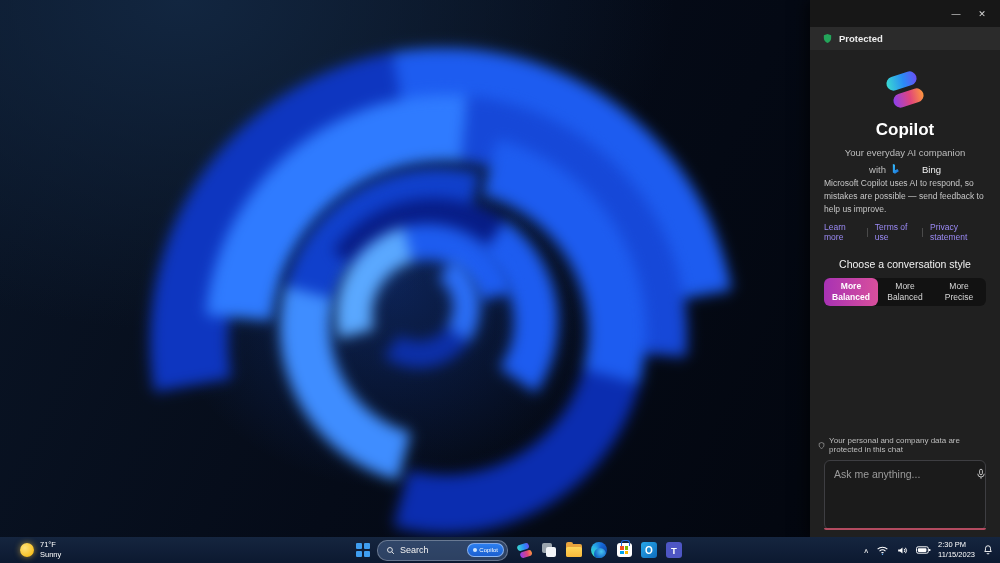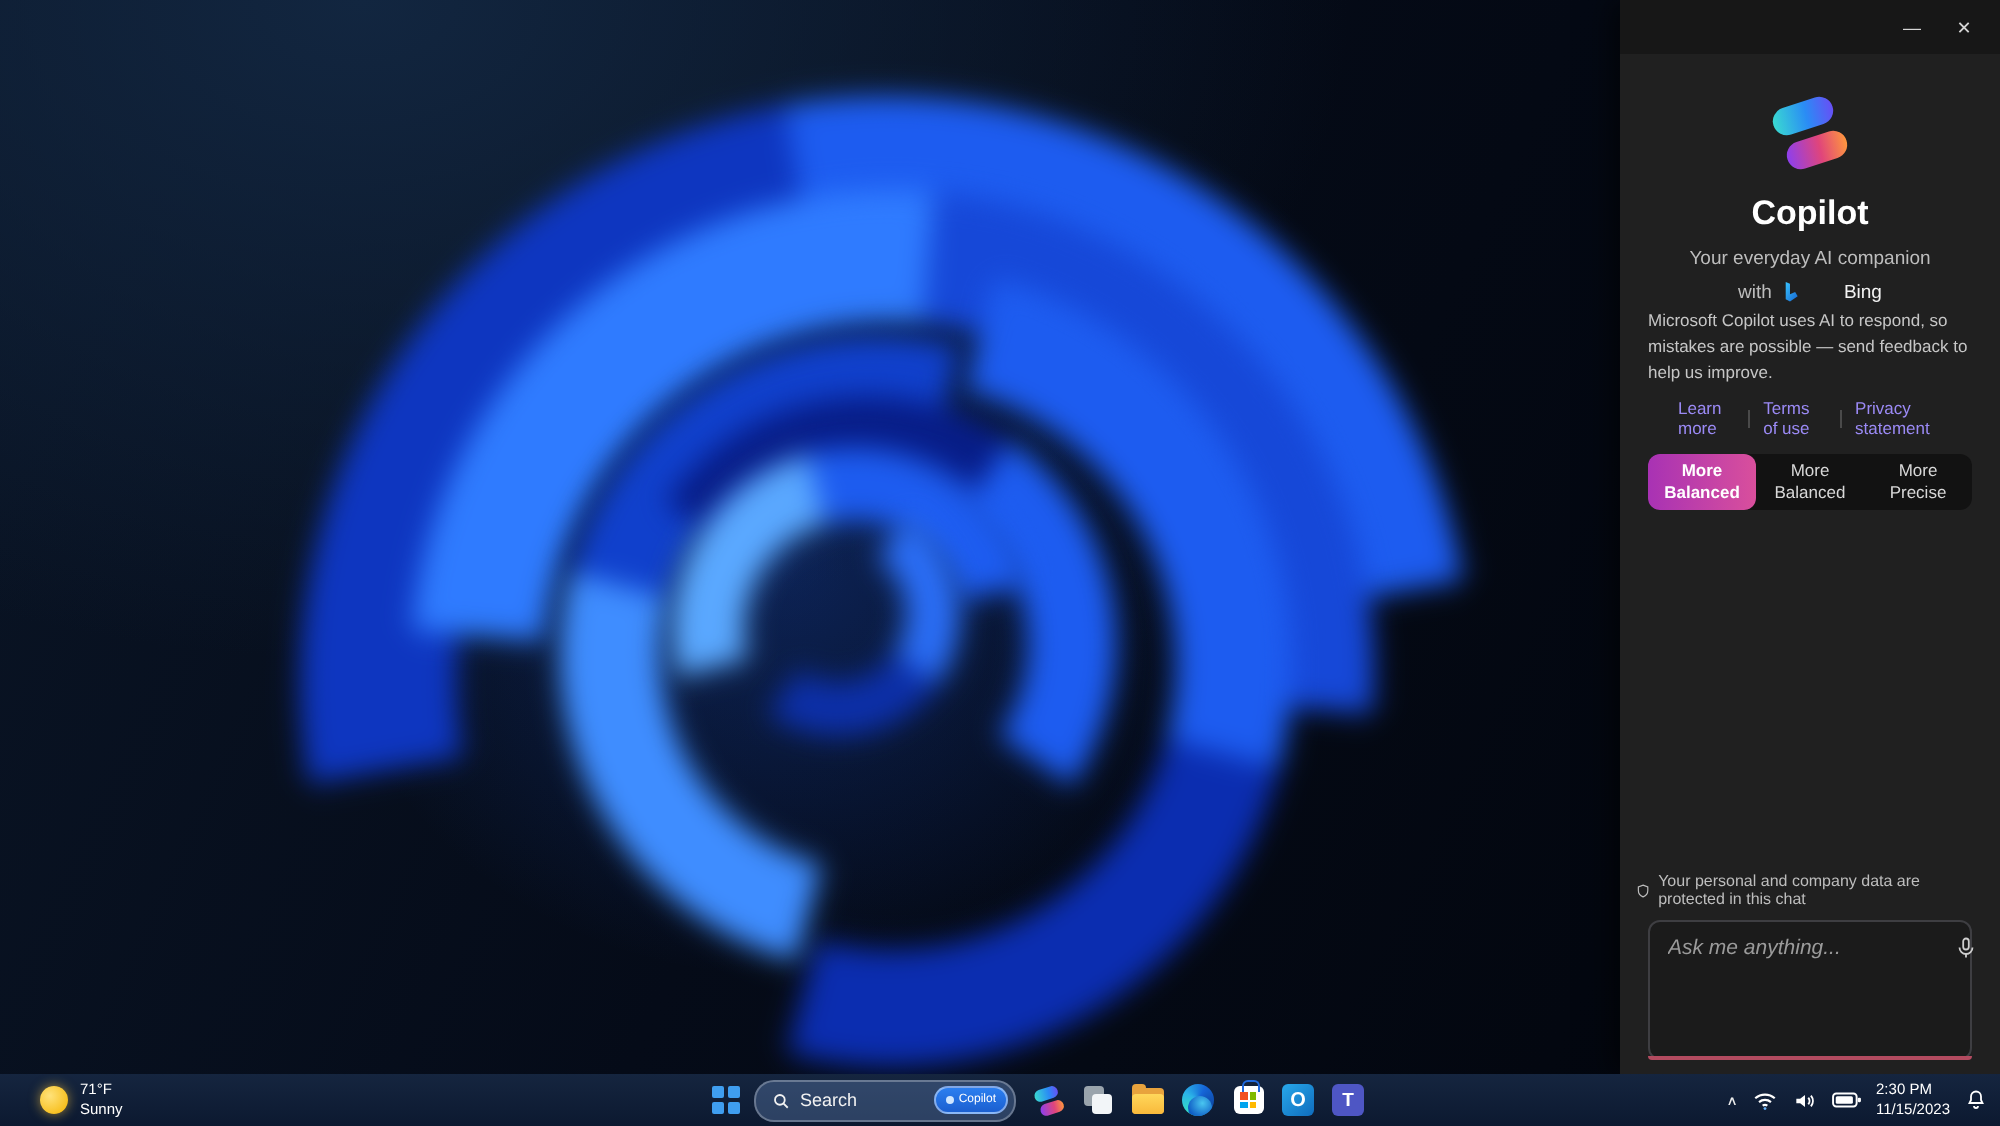--- a/index.html
+++ b/index.html
@@ -52,42 +52,42 @@
   .hero-with{margin-top:5px;font-size:9.5px;color:#bdbdbd;display:flex;align-items:center;
     justify-content:center;gap:4px;}
   .bing-name{color:#f2f2f2;padding-left:18px;}
 
   .cards{margin-top:16px;flex:none;}
   .card{background:#2d2d2d;border-radius:6px;padding:10px 12px;margin:0 14px 11px;cursor:pointer;}
   .card-title{font-size:10.5px;font-weight:bold;color:#f2f2f2;}
   .card-desc{margin-top:8px;font-size:10px;color:#dcdcdc;line-height:1.45;}
 
   .disclaimer{margin:2px 14px 0;font-size:8.5px;color:#c6c6c6;line-height:1.5;}
-  .links{display:flex;align-items:center;gap:7px;margin:7px 29px 0;font-size:8.5px;}
+  .links{display:flex;align-items:center;gap:7px;margin:7px 14px 0;font-size:8.5px;}
   .link{color:#9b8af5;cursor:pointer;}
   .link-div{width:1px;height:9px;background:#4a4a4a;}
 
   .style-heading{margin-top:16px;text-align:center;font-size:10.5px;color:#f2f2f2;}
   .style-toggle{margin:8px 14px 0;background:#121212;border-radius:6px;display:flex;height:28px;flex:none;}
   .style-opt{flex:1;display:flex;flex-direction:column;align-items:center;justify-content:center;
     font-size:8.5px;color:#d8d8d8;line-height:1.3;border-radius:6px;cursor:pointer;}
   .style-opt.selected{background:linear-gradient(90deg,#a832b4,#d94f9c);color:#fff;font-weight:bold;}
 
   .panel-spacer{flex:1;}
   .privacy-note{display:flex;align-items:center;justify-content:center;gap:4px;font-size:8px;
     color:#bdbdbd;margin:0 8px 6px;}
 
   .composer{margin:0 14px 7px;background:#1b1b1b;border:1px solid #3e3e42;border-radius:6px;
     position:relative;height:56px;display:flex;flex-direction:column;justify-content:space-between;
     padding:7px 9px 5px;flex:none;}
   .composer::after{content:"";position:absolute;left:-1px;right:-1px;bottom:-1px;height:2px;
     background:#b34b60;border-radius:0 0 6px 6px;}
   .composer-top{display:flex;align-items:flex-start;gap:6px;}
   .ask-input{flex:1;background:transparent;border:none;outline:none;font-size:10.5px;color:#eee;
-    font-family:"Liberation Sans",sans-serif;padding:0;font-style:italic;}
+    font-family:"Liberation Sans",sans-serif;padding:0;}
   .ask-input::placeholder{color:#9b9b9b;}
   .icon-btn{display:flex;align-items:center;justify-content:center;cursor:pointer;}
 
   
   .taskbar{position:absolute;left:0;right:0;bottom:0;height:26px;
     background:linear-gradient(180deg,#15253f,#0c1930);display:flex;align-items:center;}
   .weather{position:absolute;left:20px;display:flex;gap:6px;align-items:center;cursor:pointer;}
   .sun{width:14px;height:14px;border-radius:50%;
     background:radial-gradient(circle at 35% 35%,#ffe27a,#f5b400);box-shadow:0 0 6px rgba(255,200,60,.6);}
   .weather-text{display:flex;flex-direction:column;font-size:7.5px;color:#fff;line-height:1.3;}
@@ -157,20 +157,26 @@
     </div>
   </div>
 
   <div class="copilot-panel">
 
     <div class="titlebar">
       <div class="tb-btn">—</div>
       <div class="tb-btn">✕</div>
     </div>
 
+    <div class="protected-bar">
+      <svg width="11" height="11" viewBox="0 0 24 24">
+        <path d="M12 2l8 3v6c0 5-3.4 9-8 11-4.6-2-8-6-8-11V5z" fill="#23a55a"></path>
+      </svg>
+      <span>Protected</span>
+    </div>
 
     <div class="hero">
       <div class="cp-logo">
         <div class="ribbon ra"></div>
           <div class="ribbon rb"></div>
       </div>
       <div class="hero-title">Copilot</div>
       <div class="hero-sub">Your everyday AI companion</div>
       <div class="hero-with">
         <span>with</span>
@@ -191,20 +197,21 @@
     <div class="disclaimer">Microsoft Copilot uses AI to respond, so mistakes are possible — send feedback to help us improve.</div>
 
     <div class="links">
       <span class="link">Learn more</span>
       <span class="link-div"></span>
       <span class="link">Terms of use</span>
       <span class="link-div"></span>
       <span class="link">Privacy statement</span>
     </div>
 
+    <div class="style-heading">Choose a conversation style</div>
 
     <div class="style-toggle">
       <div class="style-opt selected">
         <span>More</span>
         <span>Balanced</span>
       </div>
       <div class="style-opt">
         <span>More</span>
         <span>Balanced</span>
       </div>

